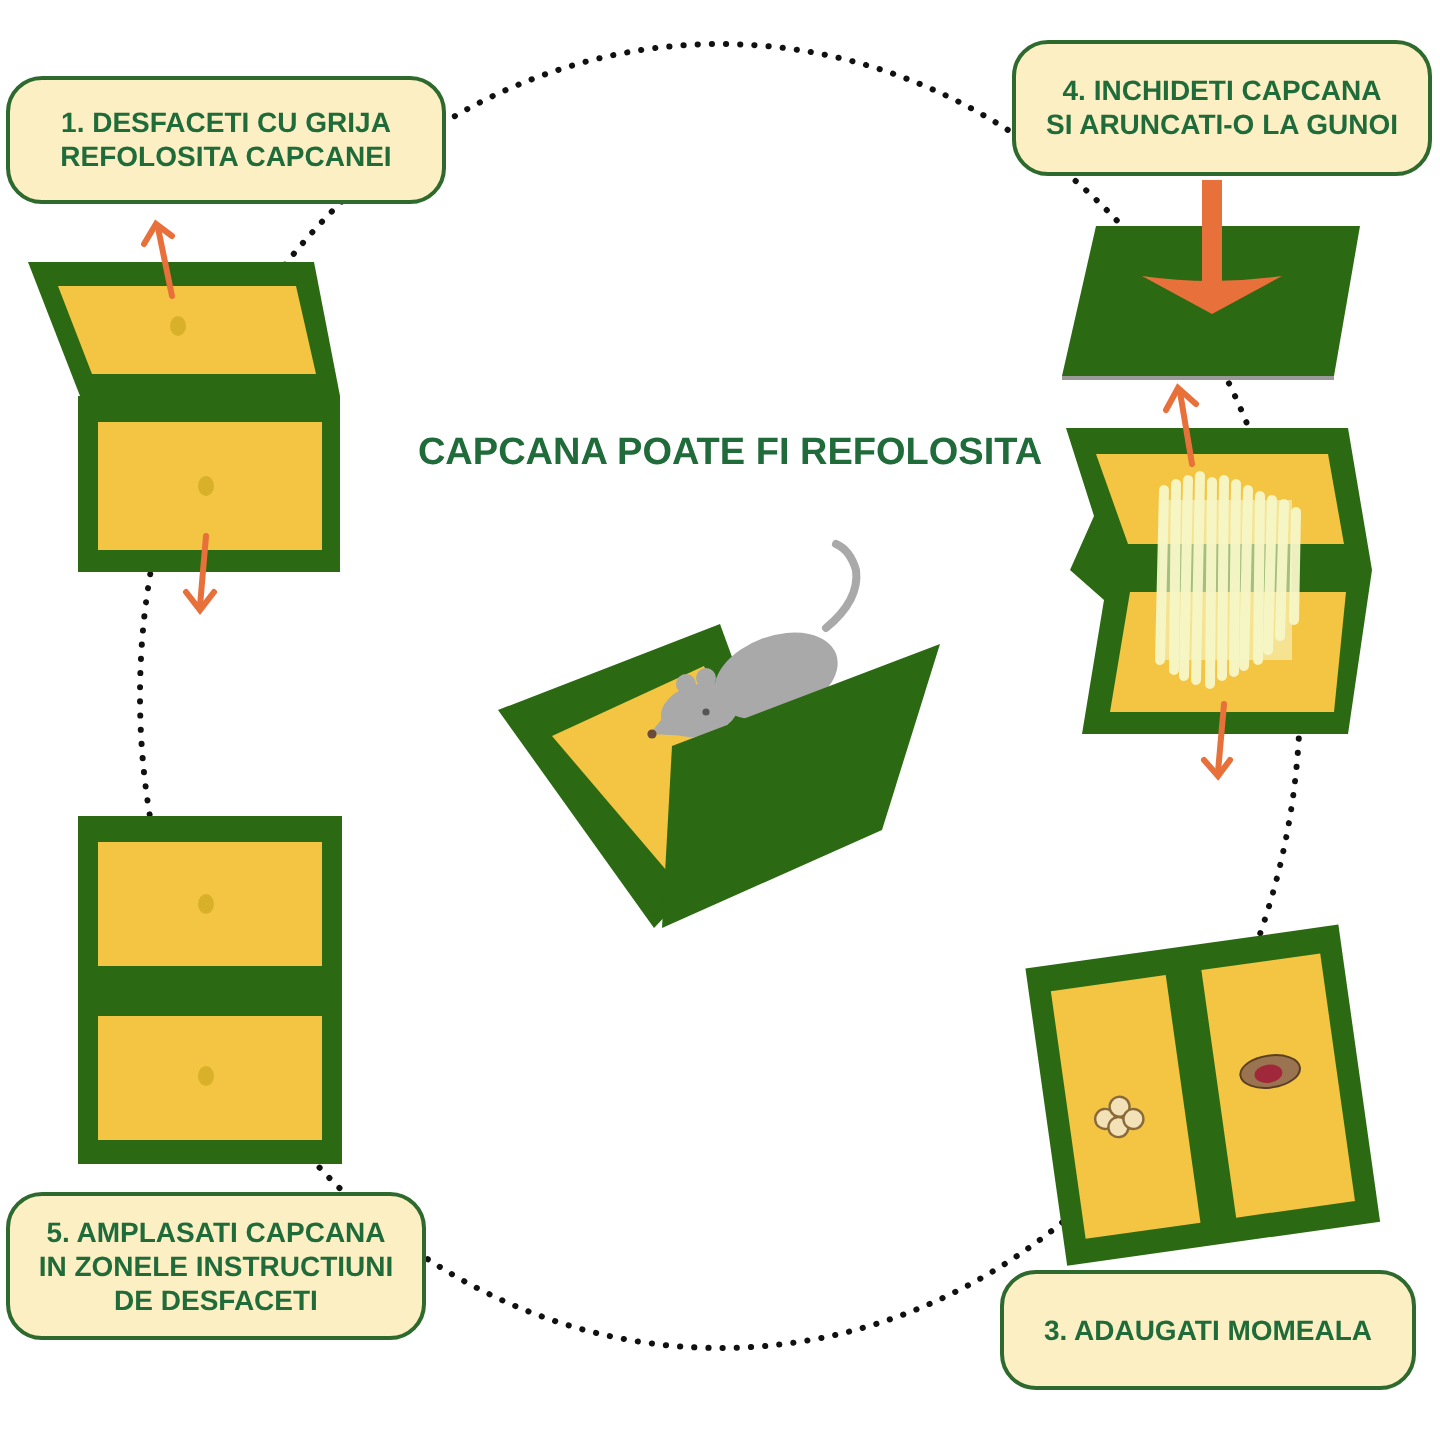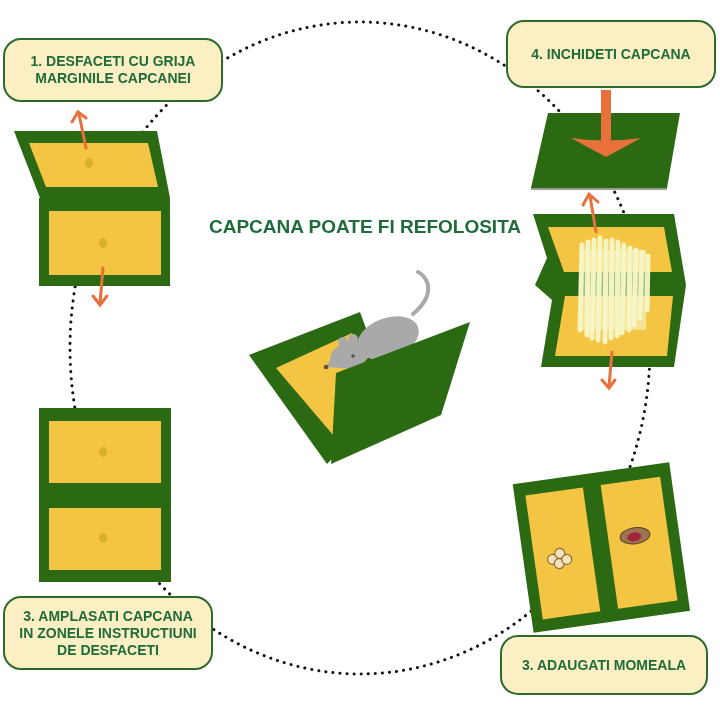--- a/index.html
+++ b/index.html
@@ -138,26 +138,27 @@
         <circle cx="326" cy="367" r="2.3" fill="#6a4a3a"></circle>
       </g>
       <polygon points="336,373 470,322 441,415 331,464" fill="#2b6a12"></polygon>
     </g>
   </svg>
 
   <div class="title" id="title1">CAPCANA POATE FI REFOLOSITA</div>
 
   <div class="label-box" id="box1">
     <span>1. DESFACETI CU GRIJA</span>
-    <span>MARGINILE CAPCANEI</span>
+    <span>REFOLOSITA CAPCANEI</span>
   </div>
   <div class="label-box" id="box4">
     <span>4. INCHIDETI CAPCANA</span>
+    <span>SI ARUNCATI-O LA GUNOI</span>
   </div>
   <div class="label-box" id="box2">
-    <span>3. AMPLASATI CAPCANA</span>
+    <span>5. AMPLASATI CAPCANA</span>
     <span>IN ZONELE INSTRUCTIUNI</span>
     <span>DE DESFACETI</span>
   </div>
   <div class="label-box" id="box3">
     <span>3. ADAUGATI MOMEALA</span>
   </div>
 </div>
 
 </body></html>

